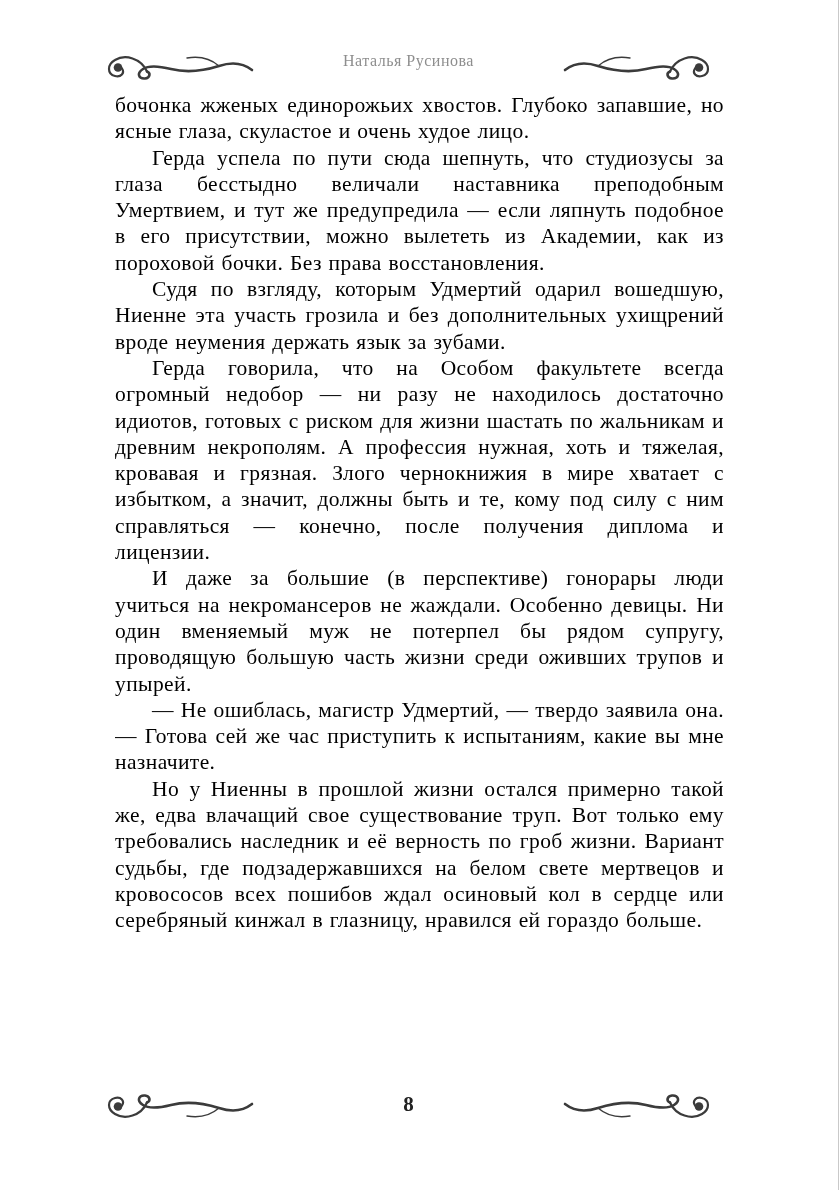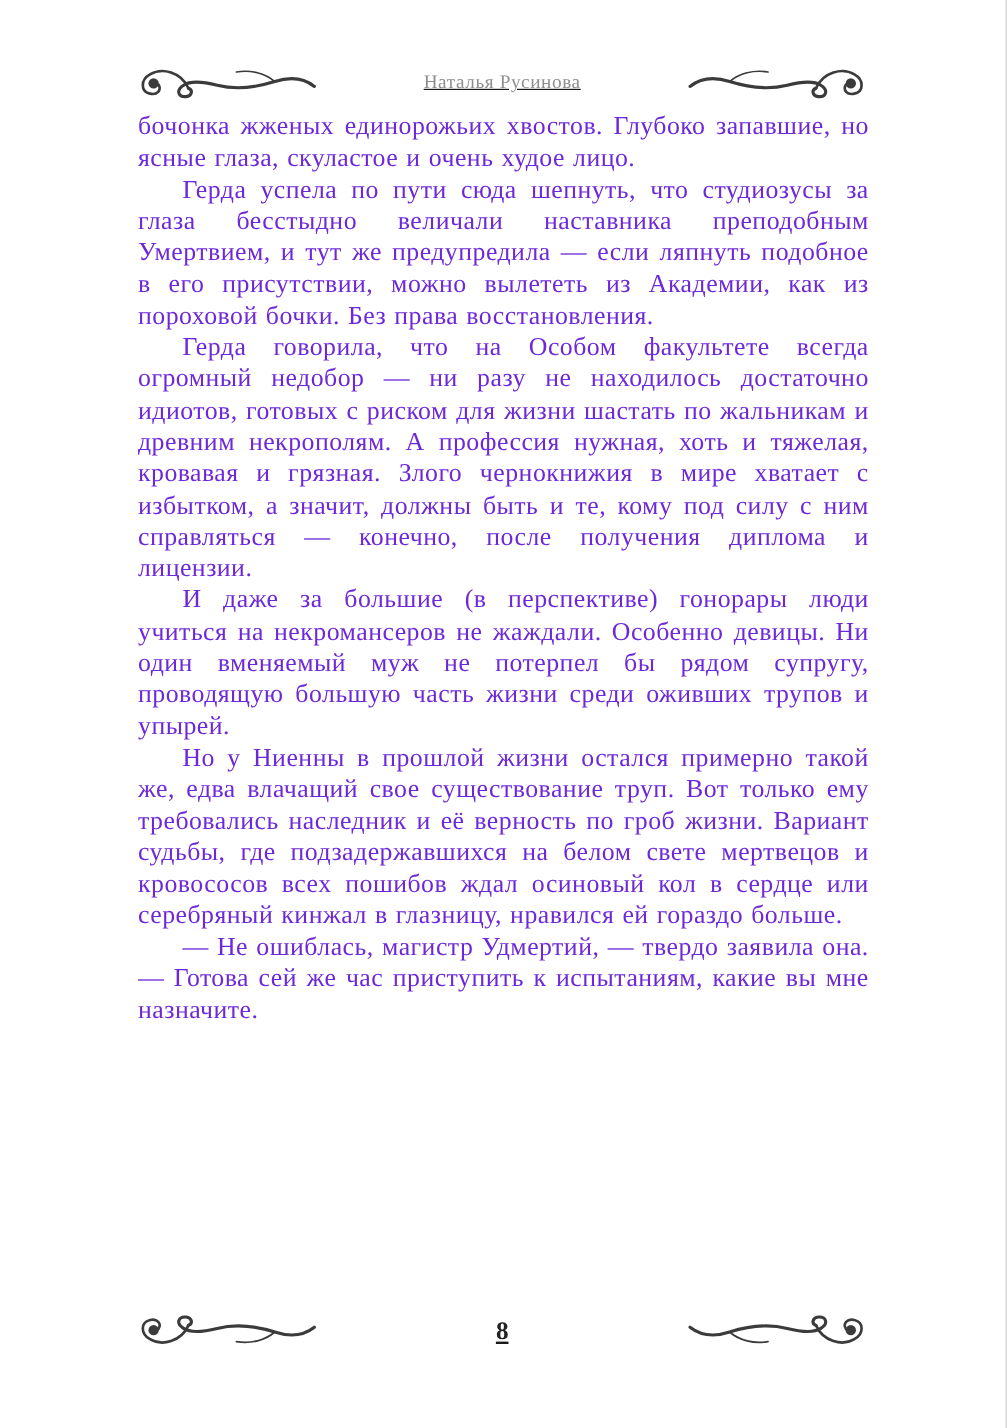--- a/index.html
+++ b/index.html
@@ -9,22 +9,22 @@
     font-family:"Liberation Serif", serif;
     color:#1a1a1a;
     overflow:hidden;
   }
   .page {
     position:relative; width:838px; height:1190px;
     background:#ffffff;
     border-right:1px solid #c9c9c9;
   }
   .ornament-row {
-    position:absolute; left:113px; width:611px;
-    display:flex; align-items:center; justify-content:space-between;text-decoration:underline;
+    position:absolute; left:103px; width:611px;
+    display:flex; align-items:flex-start; justify-content:space-between;
   }
   .ornament-row.top { top:52px; height:34px; }
   .ornament-row.bottom { top:1092px; height:34px; }
   .flourish { width:152px; height:30px; color:#3b3b3b; flex:0 0 auto; }
   .flourish svg { width:100%; height:100%; display:block; }
   .flourish.mirror-x  svg { transform:scaleX(-1); }
   .flourish.mirror-y  svg { transform:scaleY(-1); }
   .flourish.mirror-xy svg { transform:scale(-1,-1); }
   .author {
     color:#8e8e8e; font-size:16px; letter-spacing:0.5px;
@@ -32,21 +32,21 @@
     font-family:"Liberation Serif", serif;
   }
   .page-number {
     font-size:21px; font-weight:bold; color:#222222; padding:0 10px;
   }
   .page-body {
     position:absolute; top:92px; left:115px; width:609px; height:1000px;
     overflow:hidden;
     font-size:21.5px; line-height:26.3px;
     letter-spacing:0.4px; word-spacing:1px;
-    text-align:justify; color:#6d28d9;
+    text-align:justify; color:#000000;
   }
   .page-body p { margin:0; text-indent:37px; }
   .page-body p.continuation { text-indent:0; }
 </style>
 </head>
 <body>
 
 <div class="page">
 
   <svg width="0" height="0" style="position:absolute" aria-hidden="true">
@@ -70,24 +70,25 @@
     <span class="flourish mirror-x">
       <svg viewBox="0 0 152 30">
           <use href="#flourish-shape"></use>
         </svg>
     </span>
   </div>
 
   <main class="page-body">
     <p class="continuation">бочонка жженых единорожьих хвостов. Глубоко запавшие, но ясные глаза, скуластое и очень худое лицо.</p>
     <p>Герда успела по пути сюда шепнуть, что студиозусы за глаза бесстыдно величали наставника преподобным Умертвием, и тут же предупредила — если ляпнуть подобное в его присутствии, можно вылететь из Академии, как из пороховой бочки. Без права восстановления.</p>
+    <p>Судя по взгляду, которым Удмертий одарил вошедшую, Ниенне эта участь грозила и без дополнительных ухищрений вроде неумения держать язык за зубами.</p>
     <p>Герда говорила, что на Особом факультете всегда огромный недобор — ни разу не находилось достаточно идиотов, готовых с риском для жизни шастать по жальникам и древним некрополям. А профессия нужная, хоть и тяжелая, кровавая и грязная. Злого чернокнижия в мире хватает с избытком, а значит, должны быть и те, кому под силу с ним справляться — конечно, после получения диплома и лицензии.</p>
     <p>И даже за большие (в перспективе) гонорары люди учиться на некромансеров не жаждали. Особенно девицы. Ни один вменяемый муж не потерпел бы рядом супругу, проводящую большую часть жизни среди оживших трупов и упырей.</p>
+    <p>— Не ошиблась, магистр Удмертий, — твердо заявила она. — Готова сей же час приступить к испытаниям, какие вы мне назначите.</p>
     <p>Но у Ниенны в прошлой жизни остался примерно такой же, едва влачащий свое существование труп. Вот только ему требовались наследник и её верность по гроб жизни. Вариант судьбы, где подзадержавшихся на белом свете мертвецов и кровососов всех пошибов ждал осиновый кол в сердце или серебряный кинжал в глазницу, нравился ей гораздо больше.</p>
-    <p>— Не ошиблась, магистр Удмертий, — твердо заявила она. — Готова сей же час приступить к испытаниям, какие вы мне назначите.</p>
   </main>
 
   <div class="ornament-row bottom">
     <span class="flourish mirror-y">
       <svg viewBox="0 0 152 30">
           <use href="#flourish-shape"></use>
         </svg>
     </span>
     <span class="page-number">8</span>
     <span class="flourish mirror-xy">

